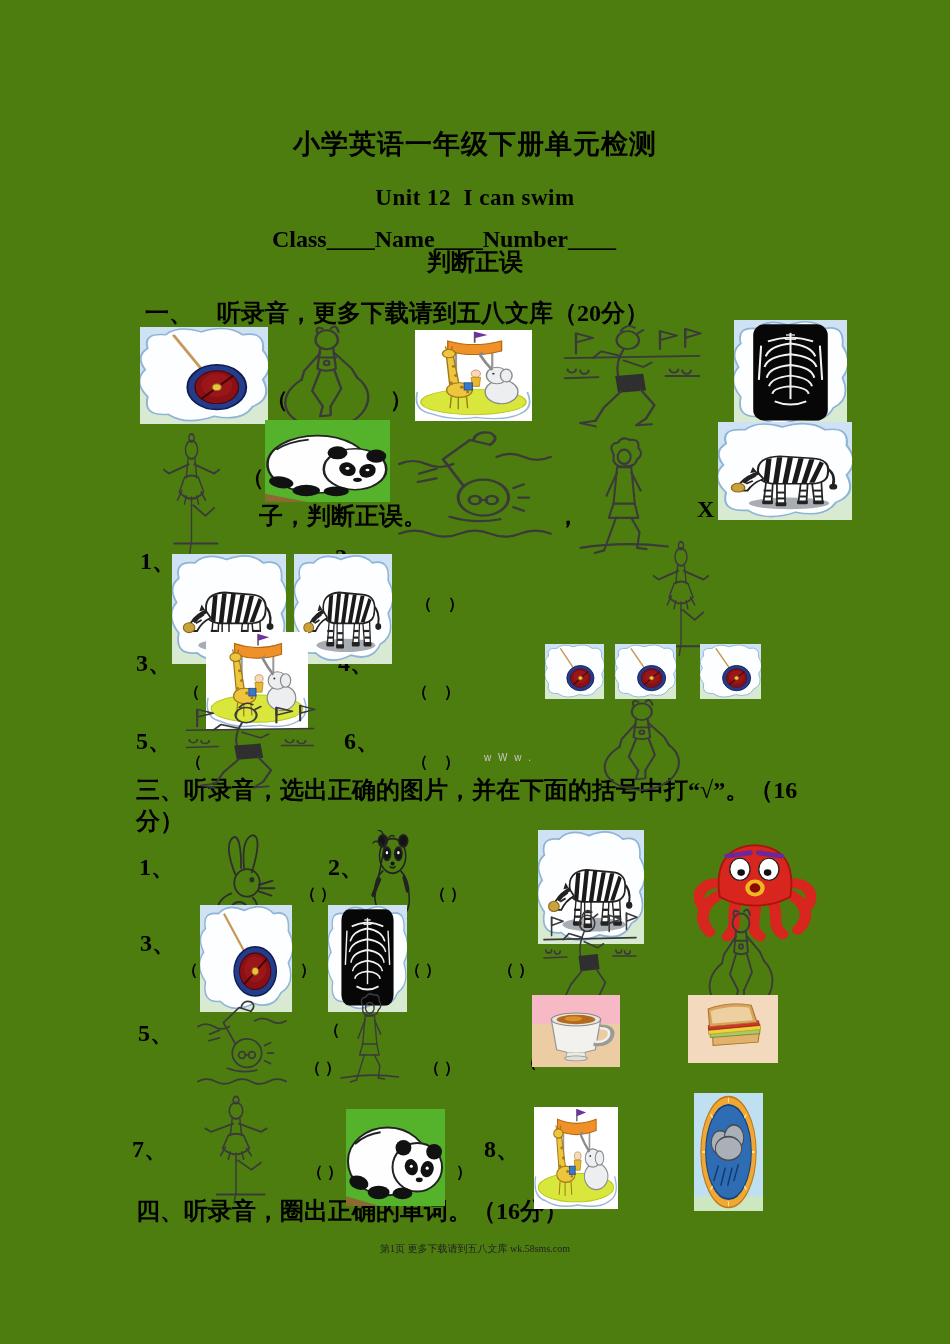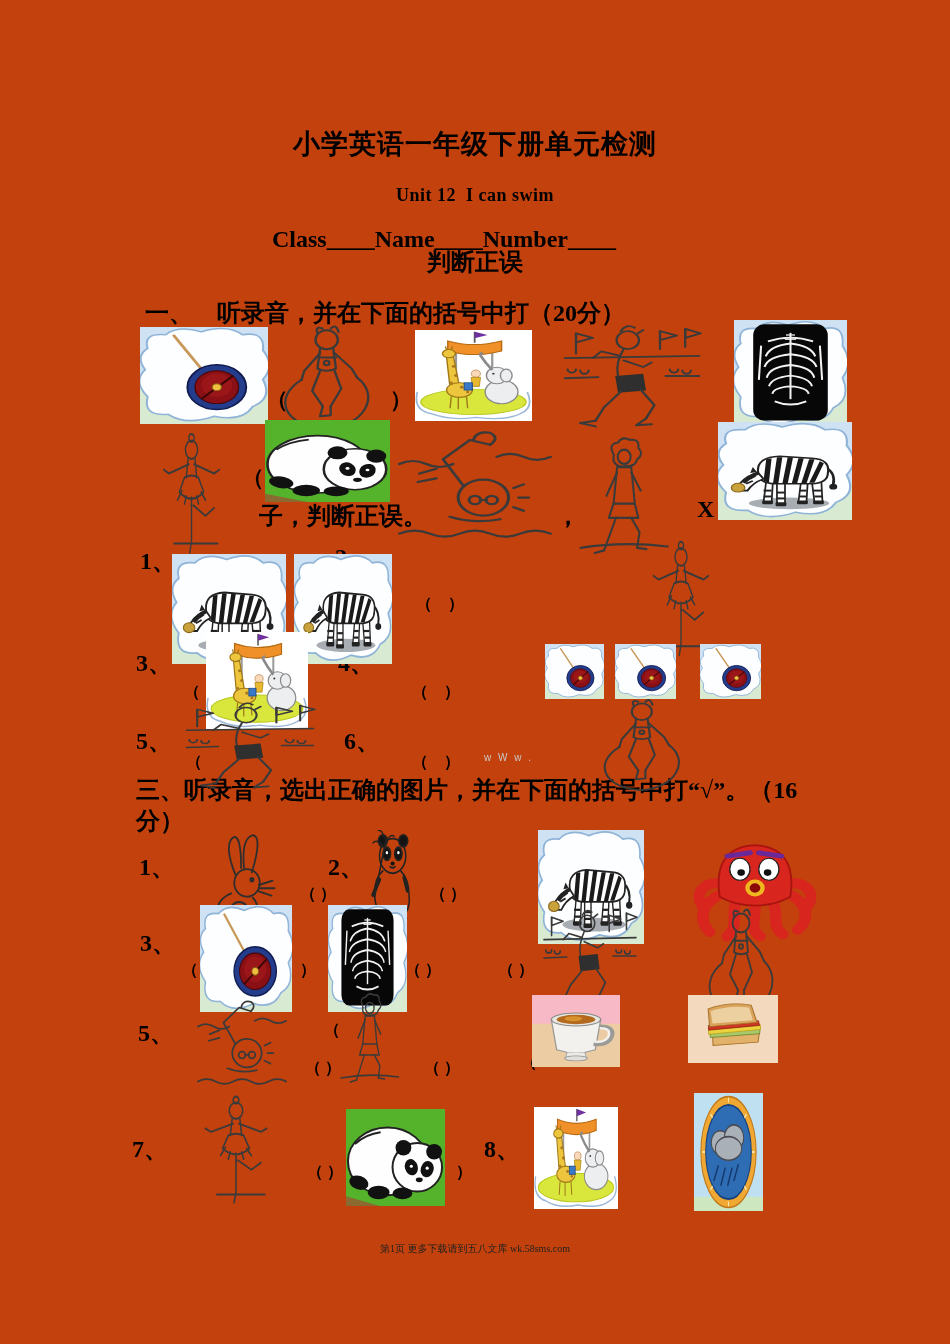--- a/index.html
+++ b/index.html
@@ -1,24 +1,24 @@
 <!DOCTYPE html>
 <html><head>
 <meta charset="utf-8">
 <style>
   html,body{margin:0;padding:0;background:#ffffff;}
-  #page{position:relative;width:950px;height:1344px;background:#c2410c;overflow:hidden;
+  #page{position:relative;width:950px;height:1344px;background:#4d7c0f;overflow:hidden;
         font-family:"Liberation Serif",serif;color:#000;}
   .t{position:absolute;font-weight:bold;white-space:pre;z-index:1;line-height:1.25;}
   .center{left:0;width:950px;text-align:center;}
   .under{z-index:0;}
   .over{z-index:3;}
   .img{position:absolute;z-index:2;}
   .fs27{font-size:27px;letter-spacing:1px;}
-  .fs23{font-size:18px;letter-spacing:0.5px;}
+  .fs23{font-size:23px;letter-spacing:0.5px;}
   .fs22{font-size:22px;}
   .fs21{font-size:24px;}
   .footer-t{font-weight:normal;font-size:10px;color:#222;font-family:Liberation Serif, serif;}
   .watermark{position:absolute;z-index:3;font-weight:normal;font-size:10px;color:#c9c9c9;
              font-family:"Liberation Sans",sans-serif;letter-spacing:2px;}
 </style>
 </head>
 <body>
 
 <svg width="0" height="0" style="position:absolute" aria-hidden="true">
@@ -345,21 +345,21 @@
 </defs>
 </svg>
 
 <div id="page">
 
   <div class="t center fs27" style="top:128px">小学英语一年级下册单元检测</div>
   <div class="t center fs23" style="top:184px">Unit 12  I can swim</div>
   <div class="t fs21" style="left:272px;top:224px">Class____Name____Number____</div>
   <div class="t center fs21" style="top:247px">判断正误</div>
 
-  <div class="t fs21" style="left:145px;top:298px">一、　听录音，并在下面的括号中打（20分）</div>
+  <div class="t fs21" style="left:145px;top:298px">一、　听录音，更多下载请到五八文库（20分）</div>
 
   <svg class="img" style="left:140px;top:327px;width:128px;height:97px">
       <use href="#pic-yoyo"></use>
     </svg>
   <div class="t fs22" style="left:266px;top:386px">（</div>
   <div class="t fs22" style="left:390px;top:386px">）</div>
   <svg class="img" style="left:262px;top:322px;width:132px;height:111px">
       <use href="#pic-skipgirl"></use>
     </svg>
   <svg class="img" style="left:415px;top:330px;width:117px;height:91px">
@@ -502,16 +502,17 @@
   <div class="t paren" style="left:456px;top:1162px">）</div>
   <div class="t fs21" style="left:484px;top:1134px">8、</div>
   <div class="t paren" style="left:524px;top:1162px">（</div>
   <svg class="img" style="left:534px;top:1107px;width:84px;height:102px">
       <use href="#pic-giraffe"></use>
     </svg>
   <svg class="img" style="left:694px;top:1093px;width:69px;height:118px">
       <use href="#pic-rainbadge"></use>
     </svg>
 
+  <div class="t fs21" style="left:136px;top:1196px">四、听录音，圈出正确的单词。（16分）</div>
 
   <div class="t center footer-t" style="top:1243px">第1页 更多下载请到五八文库 wk.58sms.com</div>
 
 </div>
 
 </body></html>

